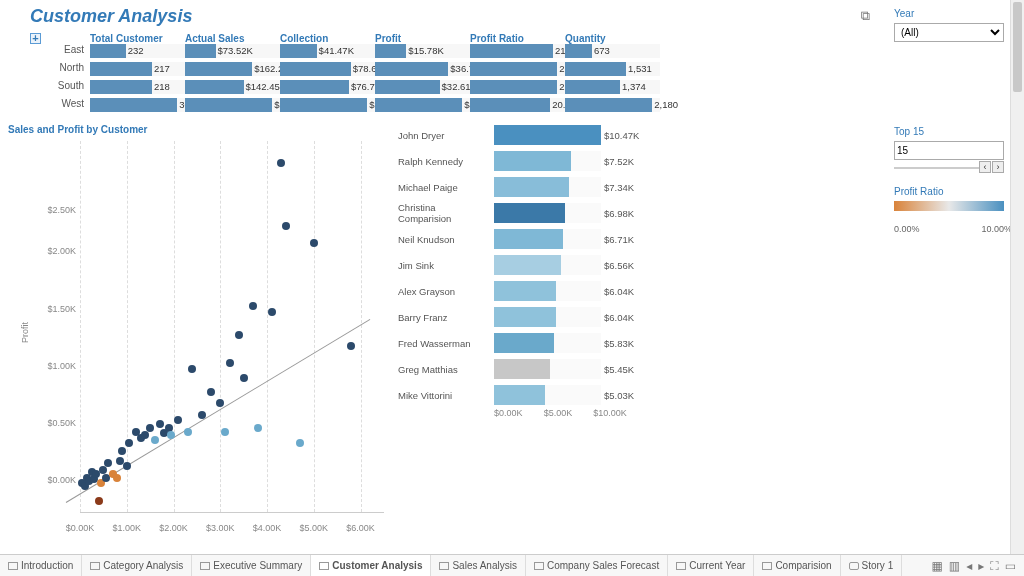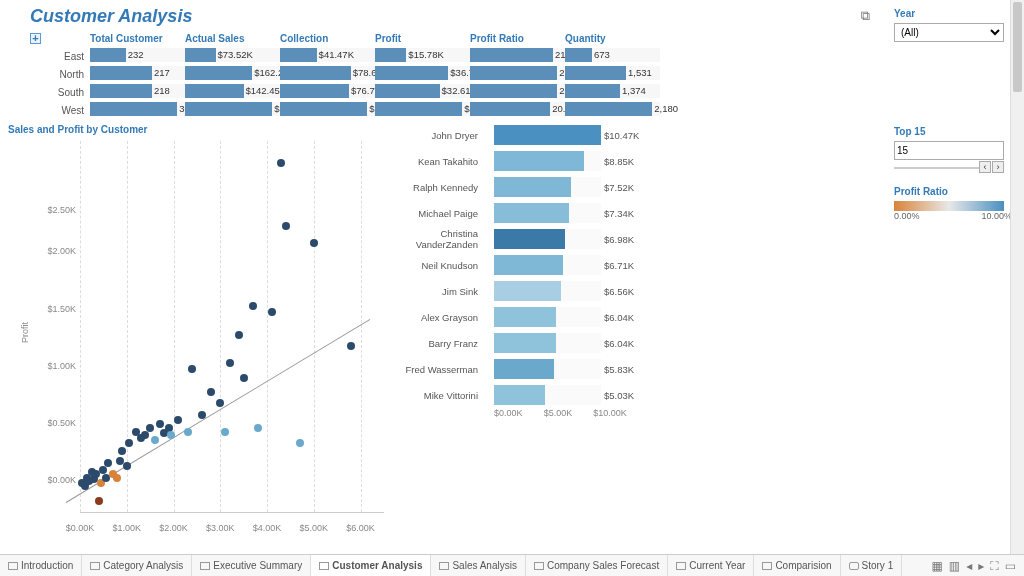--- a/index.html
+++ b/index.html
@@ -8,21 +8,21 @@
 .content{flex:1;padding:4px 8px 0 8px;overflow:hidden}
 .side{width:130px;padding:8px 12px 0 0}
 h1{color:#337ab7;font-size:18px;font-style:italic;font-weight:bold;margin:2px 0 6px 22px}
 .popout{position:absolute;right:154px;top:8px;color:#777;font-size:13px}
 
 .metrics{display:flex;margin-left:22px;margin-bottom:6px}
 .mhdr{display:flex;font-size:10px;color:#337ab7;font-weight:bold}
 .mhdr .rlab{width:60px}
 .mhdr .mcol{width:95px}
 .plus{display:inline-block;border:1px solid #5b9bd5;background:#eaf2fa;width:11px;height:11px;text-align:center;line-height:9px;color:#337ab7;font-size:11px;margin-right:4px}
-.mrow{display:flex;align-items:flex-end;height:18px;font-size:10px;color:#555}
+.mrow{display:flex;align-items:flex-start;height:18px;font-size:10px;color:#555}
 .mrow .rlab{width:60px;text-align:right;padding-right:6px}
 .mrow .mcell{width:95px;position:relative;height:14px;background:#f7f7f7;margin-right:0}
 .mrow .mcell .bar{position:absolute;left:0;top:0;bottom:0;background:#5b8fb9}
 .mrow .mcell .val{position:absolute;left:2px;top:1px;font-size:9.5px;color:#333;white-space:nowrap}
 
 .charts{display:flex;gap:10px}
 .panel-title{color:#337ab7;font-size:10px;font-weight:bold;margin:2px 0 2px 0}
 .scatter-wrap{width:380px}
 .rank-wrap{width:245px}
 
@@ -31,35 +31,35 @@
 .vguide{position:absolute;top:0;bottom:0;border-left:1px dashed #ddd}
 .ytick{position:absolute;left:0;width:48px;text-align:right;font-size:9px;color:#888}
 .ytick::after{content:"";position:absolute;right:-310px;width:306px;top:5px;}
 .xtick{position:absolute;bottom:6px;font-size:9px;color:#888;transform:translateX(-50%)}
 .axlbl{position:absolute;left:2px;top:50%;transform:rotate(-90deg) translateY(-50%);transform-origin:left center;font-size:9px;color:#888}
 .pt{position:absolute;width:8px;height:8px;border-radius:50%;transform:translate(-50%,50%)}
 .trend{position:absolute;background:#999;height:1px;transform-origin:left center}
 
 .rank{position:relative;width:245px;height:402px}
 .rrow{display:flex;align-items:center;height:26px}
-.rrow .rn{width:96px;text-align:right;font-size:9.5px;color:#555;padding-right:16px}
+.rrow .rn{width:96px;text-align:left;font-size:9.5px;color:#555;padding-right:16px}
 .rrow .rb{flex:1;position:relative;height:20px;background:#fafafa}
 .rrow .rb .b{position:absolute;left:0;top:0;bottom:0}
 .rrow .rv{width:42px;font-size:9.5px;color:#555;padding-left:3px}
 .rxtick{display:flex;font-size:9px;color:#888;padding-left:96px}
 
-.flt-lab{color:#337ab7;font-size:10px;font-weight:bold;margin-bottom:4px}
+.flt-lab{color:#337ab7;font-size:10px;font-weight:normal;margin-bottom:4px}
 .sel{width:110px;height:19px;border:1px solid #aaa;font-size:10px;background:#fff;padding:0 2px}
 .slider{width:110px;height:8px;margin-top:4px;position:relative}
 .slider .track{position:absolute;left:0;right:16px;top:3px;height:2px;background:#ccc}
 .slider .btns{position:absolute;right:0;top:-3px;display:flex}
 .slider .btns span{border:1px solid #aaa;width:12px;height:12px;font-size:9px;text-align:center;line-height:10px;background:#eee;margin-left:1px}
 .legend{margin-top:14px}
 .legend-bar{width:110px;height:10px;background:linear-gradient(90deg,#d9833a 0%,#e8e8e8 50%,#4a90c0 100%);margin-top:4px}
-.legend-lab{display:flex;justify-content:space-between;font-size:9px;color:#666;margin-top:0}
+.legend-lab{display:flex;justify-content:space-between;font-size:9px;color:#666;margin-top:13px}
 
 .tabs{position:absolute;left:0;right:0;bottom:0;height:22px;border-top:1px solid #ccc;background:#f7f7f7;display:flex;align-items:center;font-size:10px;color:#555}
 .tab{padding:0 8px;height:22px;display:flex;align-items:center;border-right:1px solid #ddd;gap:3px}
 .tab.active{background:#fff;font-weight:bold}
 .tab .ico{width:10px;height:8px;border:1px solid #999;display:inline-block}
 .tab .ico.st{border-radius:2px}
 .right-ico{margin-left:auto;display:flex;gap:6px;padding-right:8px;font-size:12px;color:#777}
 .vscroll{position:absolute;right:0;top:0;width:14px;height:554px;background:#f0f0f0;border-left:1px solid #ddd}
 .vscroll .thumb{position:absolute;left:2px;right:2px;top:2px;height:90px;background:#c8c8c8;border-radius:2px}
 </style>
@@ -273,42 +273,35 @@
       <div class="rank-wrap">
         <div class="rank" id="rank">
             <div class="rrow">
               <div class="rn">John Dryer</div>
               <div class="rb">
                 <div class="b" style="width:100%;background:#4a90c0"></div>
               </div>
               <div class="rv">$10.47K</div>
             </div>
             <div class="rrow">
-              <div class="rn">Kean Takahito</div>
-              <div class="rb">
-                <div class="b" style="width:84.5%;background:#7fb8d6"></div>
-              </div>
-              <div class="rv">$8.85K</div>
-            </div>
-            <div class="rrow">
               <div class="rn">Ralph Kennedy</div>
               <div class="rb">
                 <div class="b" style="width:71.8%;background:#7fb8d6"></div>
               </div>
               <div class="rv">$7.52K</div>
             </div>
             <div class="rrow">
               <div class="rn">Michael Paige</div>
               <div class="rb">
                 <div class="b" style="width:70.1%;background:#88bdd9"></div>
               </div>
               <div class="rv">$7.34K</div>
             </div>
             <div class="rrow">
-              <div class="rn">Christina VanderZanden</div>
+              <div class="rn">Christina Comparision</div>
               <div class="rb">
                 <div class="b" style="width:66.7%;background:#3b79a8"></div>
               </div>
               <div class="rv">$6.98K</div>
             </div>
             <div class="rrow">
               <div class="rn">Neil Knudson</div>
               <div class="rb">
                 <div class="b" style="width:64.1%;background:#7fb8d6"></div>
               </div>
@@ -334,20 +327,27 @@
                 <div class="b" style="width:57.699999999999996%;background:#8fc2db"></div>
               </div>
               <div class="rv">$6.04K</div>
             </div>
             <div class="rrow">
               <div class="rn">Fred Wasserman</div>
               <div class="rb">
                 <div class="b" style="width:55.7%;background:#6aa9cb"></div>
               </div>
               <div class="rv">$5.83K</div>
+            </div>
+            <div class="rrow">
+              <div class="rn">Greg Matthias</div>
+              <div class="rb">
+                <div class="b" style="width:52%;background:#c7c7c7"></div>
+              </div>
+              <div class="rv">$5.45K</div>
             </div>
             <div class="rrow">
               <div class="rn">Mike Vittorini</div>
               <div class="rb">
                 <div class="b" style="width:48%;background:#8fc2db"></div>
               </div>
               <div class="rv">$5.03K</div>
             </div>
             <div class="rxtick">
               <span style="flex:1">$0.00K</span>

